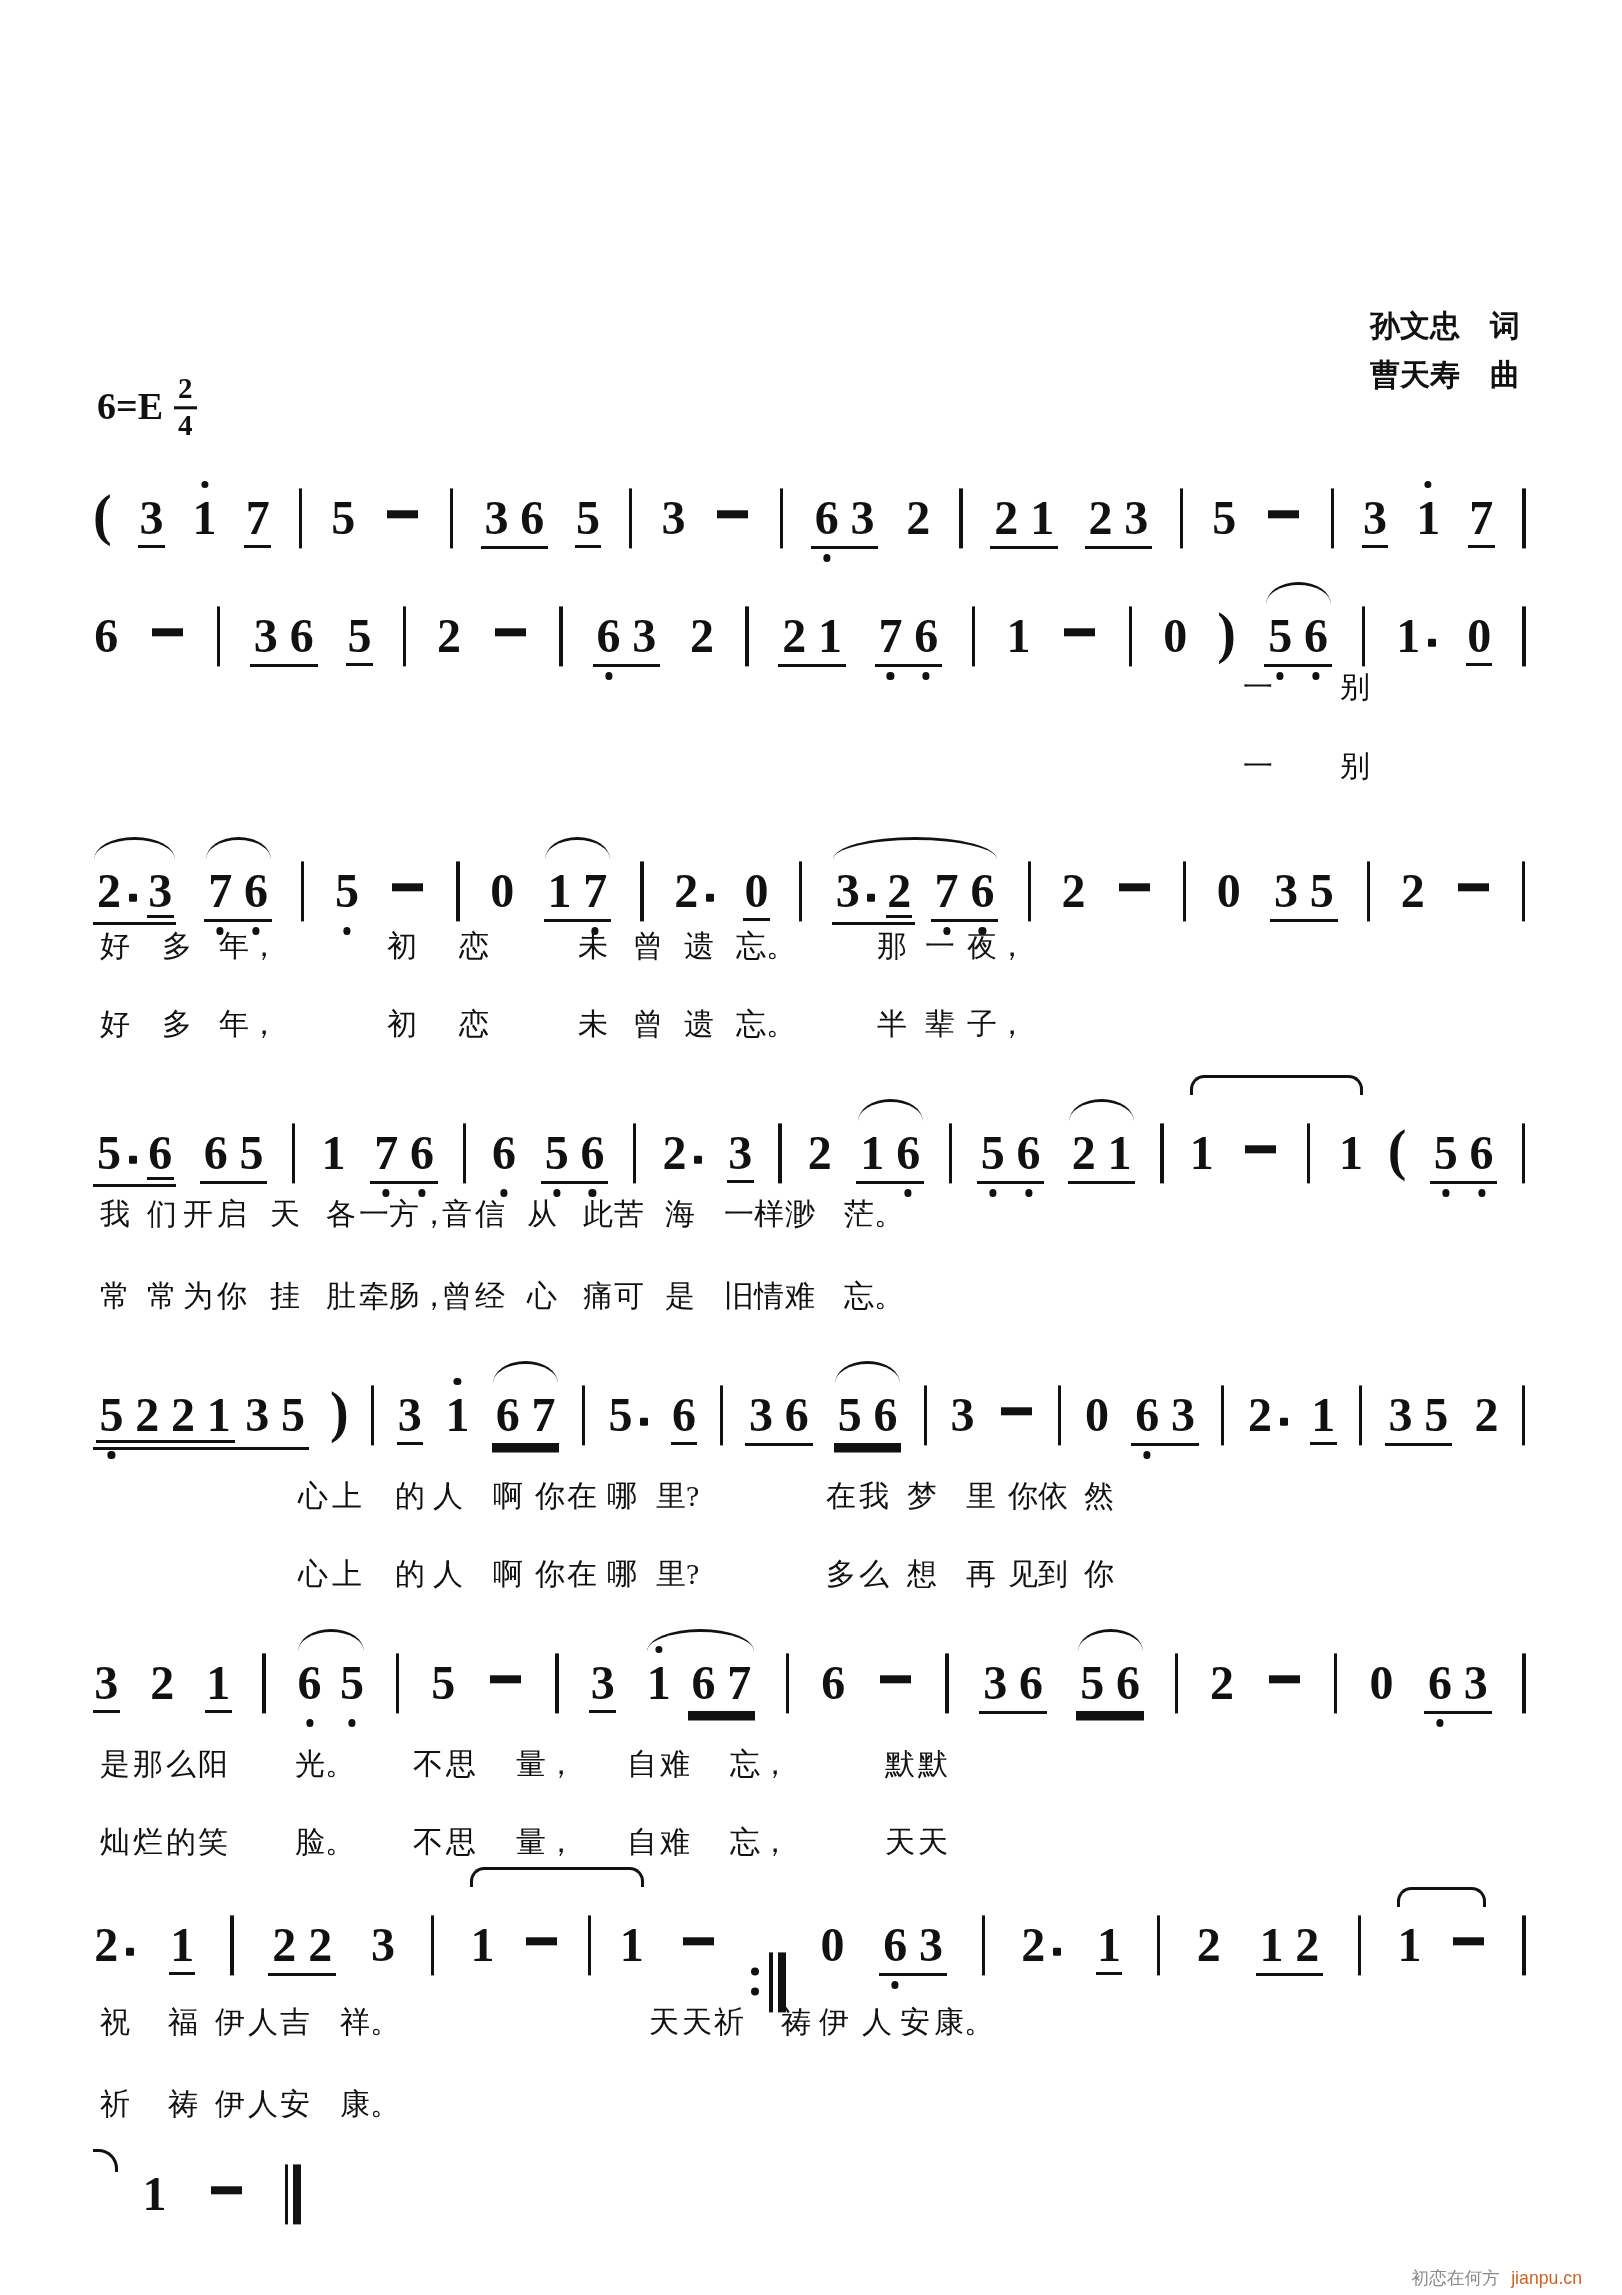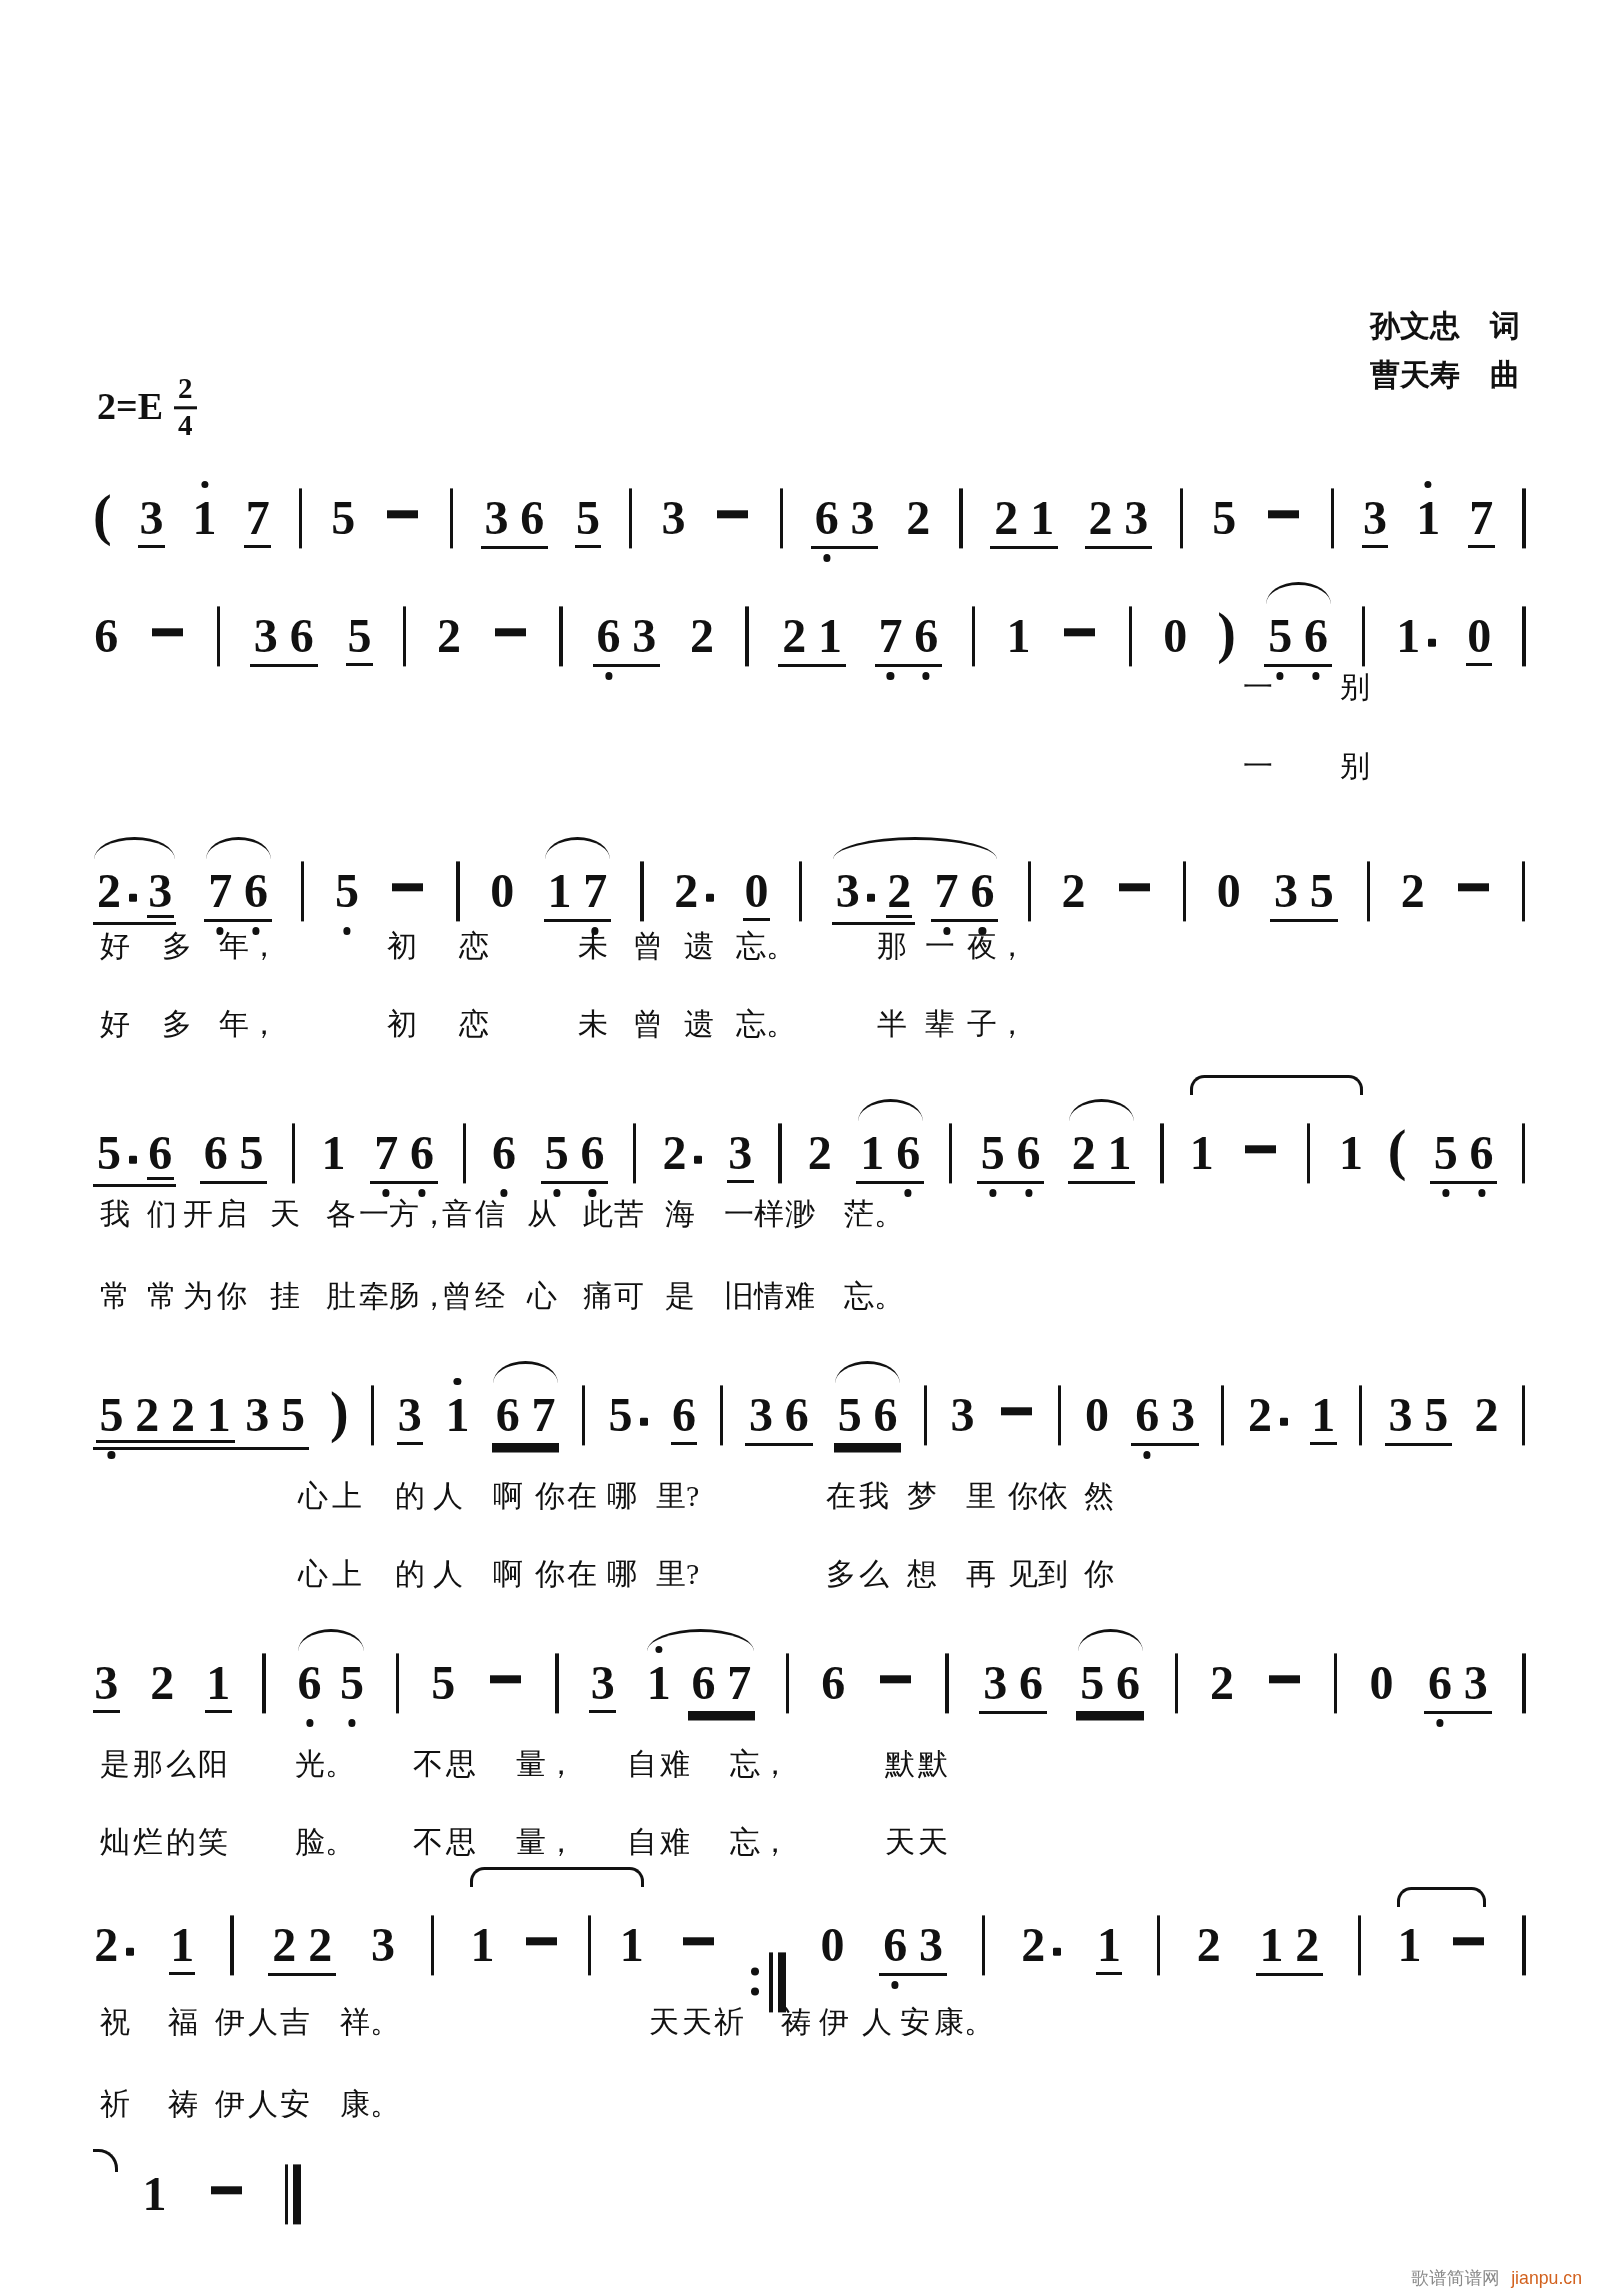--- a/index.html
+++ b/index.html
@@ -61,21 +61,21 @@
 <body>
 
 <div class="page">
 
   <div class="credits">
     <div>孙文忠　词</div>
     <div>曹天寿　曲</div>
   </div>
 
   <div class="keysig">
-    <span class="keytext">2=E</span>
+    <span class="keytext">6=E</span>
     <span class="frac">
       <span>2</span>
       <span class="fbar"></span>
       <span>4</span>
     </span>
   </div>
 
   <div id="music">
       <div class="mline" style="top: 474px;">
         <span class="paren">(</span>
@@ -621,17 +621,17 @@
         <span class="lseg" style="left: 100px;">祈</span>
         <span class="lseg" style="left: 168px;">祷</span>
         <span class="lseg" style="left: 215px;">伊</span>
         <span class="lseg" style="left: 248px;">人</span>
         <span class="lseg" style="left: 280px;">安</span>
         <span class="lseg" style="left: 340px;">康。</span>
       </div>
     </div>
 
   <div class="watermark">
-    <span>歌谱简谱网</span>
+    <span>初恋在何方</span>
     <span class="wm-domain" style="color: rgb(210, 97, 30);">jianpu.cn</span>
   </div>
 </div>
 
 
 </body></html>

